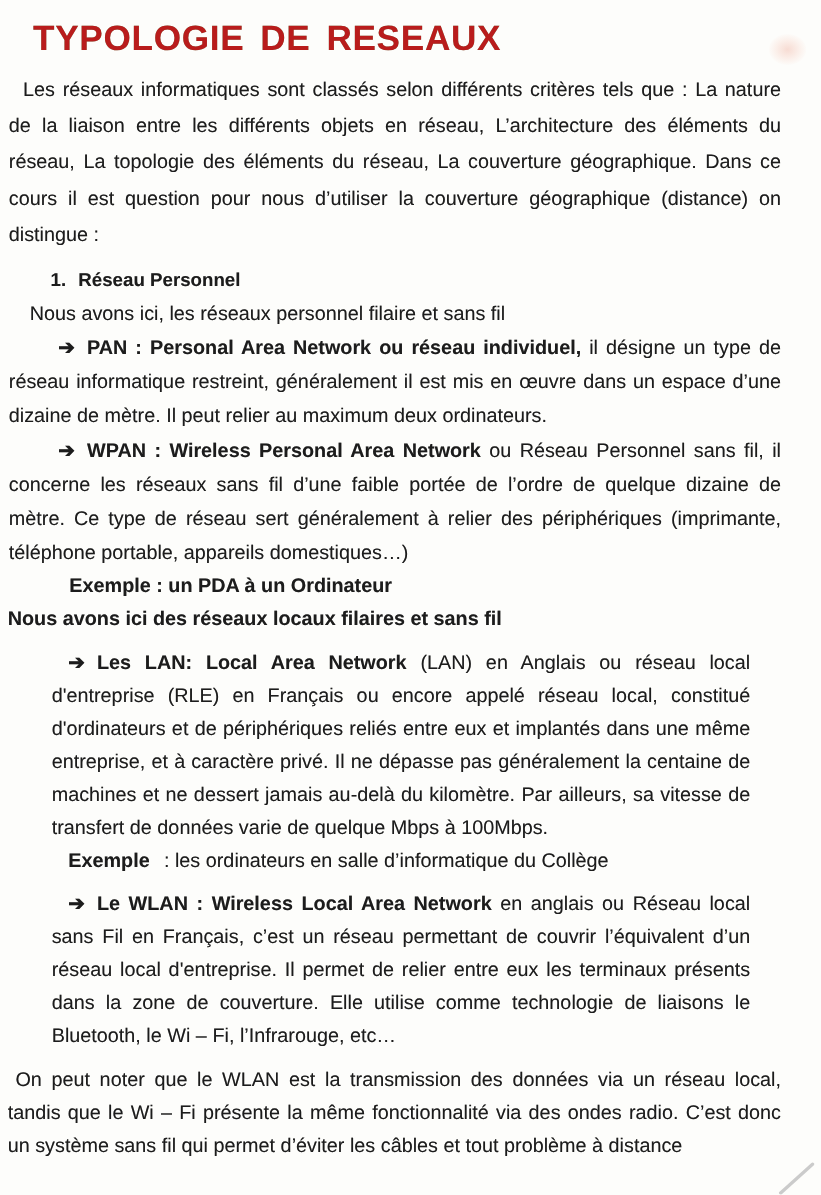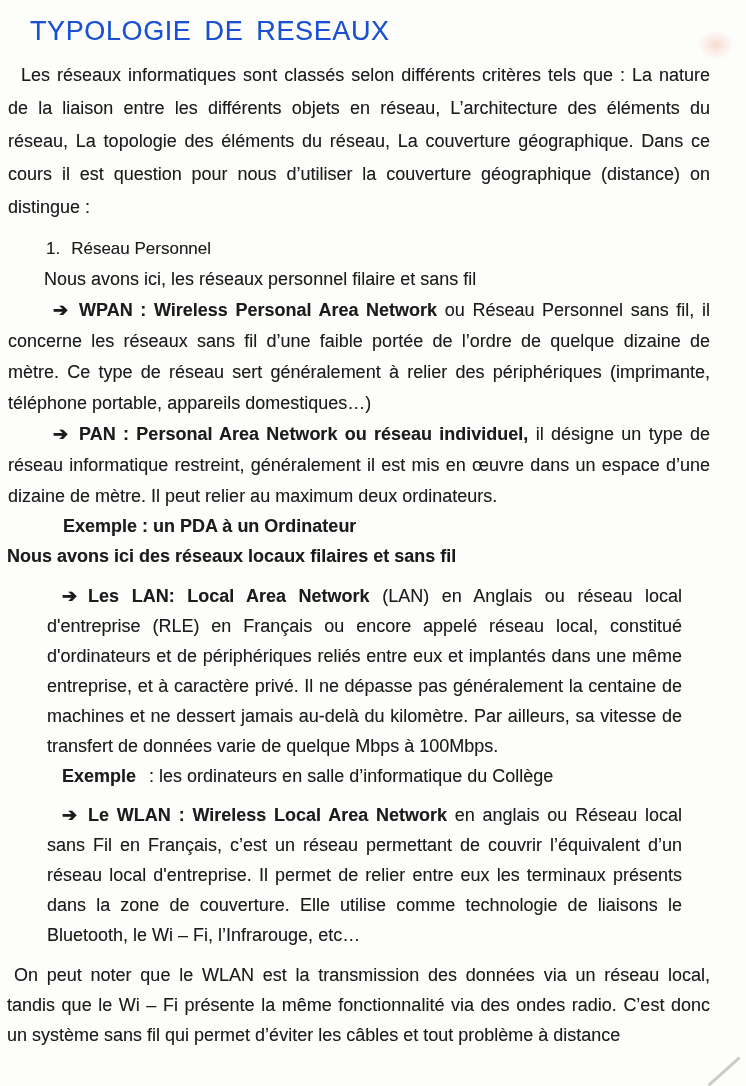--- a/index.html
+++ b/index.html
@@ -8,35 +8,35 @@
     background: #fdfdfb;
     font-family: "Liberation Sans", sans-serif;
     color: #1c1c1c;
   }
   .page {
     position: relative; width: 746px; height: 1086px; overflow: hidden;
     text-shadow: 0 0 0.5px rgba(25,25,25,0.38);
   }
   .title {
     margin: 16px 0 12px 30px;
-    font-size: 27px; font-weight: normal;
+    font-size: 32px; font-weight: bold;
     letter-spacing: 0.6px; word-spacing: 5px;
-    color: #1d4ed8;
+    color: #b91c1c;
     text-shadow: 0 0 0.6px rgba(23,162,78,0.55);
   }
   p { margin: 0; font-size: 18px; }
   .justify { text-align: justify; }
   .intro {
     margin: 0 36px 9px 8px; text-indent: 13px; line-height: 33px;
   }
   .num-heading {
-    margin: 0 36px 0 46px; line-height: 31px; font-weight: normal; font-size: 17px;
+    margin: 0 36px 0 46px; line-height: 31px; font-weight: bold; font-size: 17px;
   }
   .num-heading .num { margin-right: 11px; }
-  .plain-1 { margin: 0 36px 0 44px; line-height: 31px; }
+  .plain-1 { margin: 0 36px 0 27px; line-height: 31px; }
   .plain-2 { margin: 0 36px 0 7px; line-height: 31px; font-weight: bold; }
   .arrow-para {
     margin: 0 36px 0 8px; text-indent: 45px; line-height: 31px;
   }
   .arrow { font-weight: bold; margin-right: 11px; }
   .example-1 {
     margin: 0 36px 0 63px; line-height: 29px; font-weight: bold;
   }
   .indent-block {
     margin: 9px 64px 0 47px; text-indent: 15px; line-height: 30px;
@@ -65,23 +65,23 @@
   <div class="smudge"></div>
 
   <h1 class="title">TYPOLOGIE DE RESEAUX</h1>
 
   <p class="intro justify">Les réseaux informatiques sont classés selon différents critères tels que : La nature de la liaison entre les différents objets en réseau, L’architecture des éléments du réseau, La topologie des éléments du réseau, La couverture géographique. Dans ce cours il est question pour nous d’utiliser la couverture géographique (distance) on distingue :</p>
 
   <p class="num-heading"><span class="num">1.</span><span>Réseau Personnel</span></p>
 
   <p class="plain-1">Nous avons ici, les réseaux personnel filaire et sans fil</p>
 
+  <p class="arrow-para justify"><span class="arrow">➔</span><b>PAN : Personal Area Network ou réseau  individuel,</b><span> il désigne un type de réseau informatique restreint, généralement il est mis en œuvre dans un espace d’une dizaine de mètre. Il peut relier au maximum deux ordinateurs.</span></p>
+
   <p class="arrow-para justify"><span class="arrow">➔</span><b>WPAN : Wireless Personal Area Network</b><span> ou Réseau Personnel sans fil, il concerne les réseaux sans fil d’une faible portée de l’ordre de quelque dizaine de mètre.  Ce type de réseau sert généralement à relier des périphériques (imprimante, téléphone portable, appareils domestiques…)</span></p>
-
-  <p class="arrow-para justify"><span class="arrow">➔</span><b>PAN : Personal Area Network ou réseau  individuel,</b><span> il désigne un type de réseau informatique restreint, généralement il est mis en œuvre dans un espace d’une dizaine de mètre. Il peut relier au maximum deux ordinateurs.</span></p>
 
   <p class="example-1">Exemple : un PDA à un Ordinateur</p>
 
 
   <p class="plain-2">Nous avons ici des réseaux locaux filaires et sans fil</p>
 
   <p class="indent-block justify"><span class="arrow">➔</span><b>Les LAN: Local  Area Network</b><span> (LAN) en Anglais ou réseau local d'entreprise (RLE) en Français ou encore appelé réseau local, constitué d'ordinateurs et de périphériques  reliés entre eux et implantés dans une même entreprise, et à caractère privé. Il ne dépasse pas généralement la centaine de machines et ne dessert jamais au-delà du kilomètre. Par ailleurs, sa vitesse de transfert de données varie de quelque Mbps  à 100Mbps.</span></p>
 
   <p class="example-2"><b>Exemple</b><span> : les ordinateurs en salle d’informatique du Collège</span></p>
 

